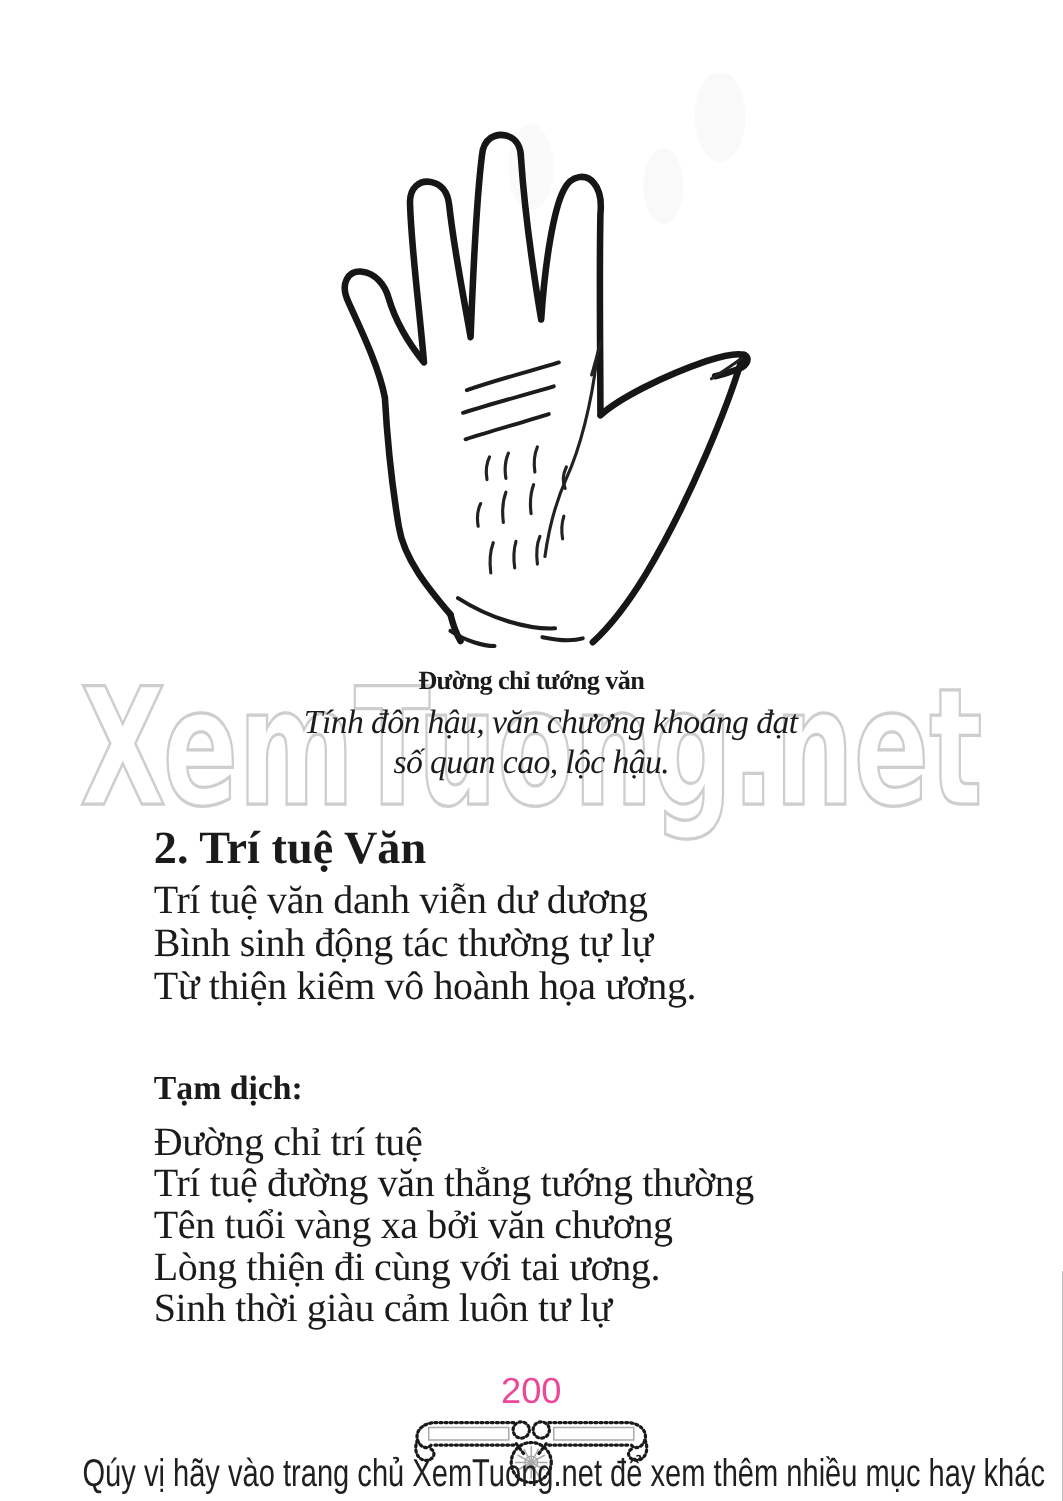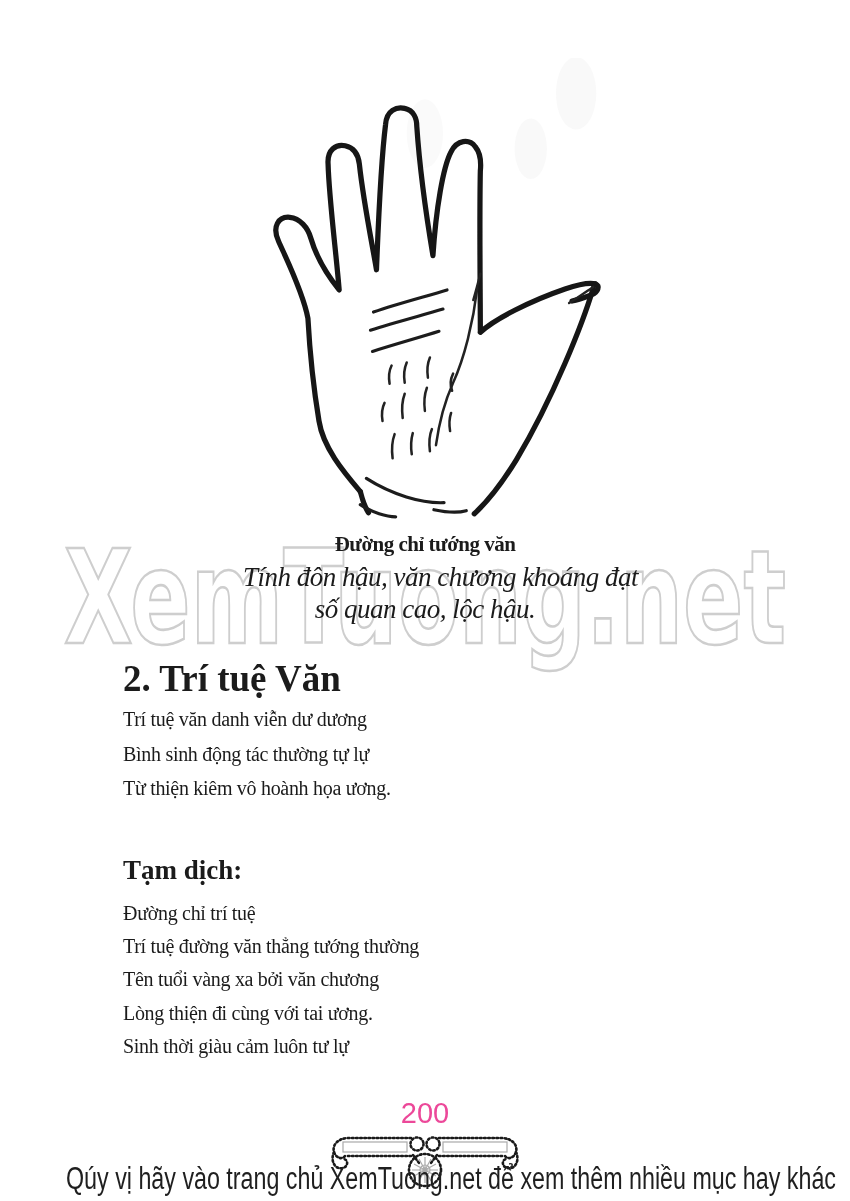--- a/index.html
+++ b/index.html
@@ -18,21 +18,21 @@
   
   .cap{left:0;right:0;text-align:center;z-index:3;}
   .cap-title{top:532px;font-size:21px;font-weight:bold;letter-spacing:-0.5px;}
   .cap-it{font-style:italic;font-size:27px;letter-spacing:-0.5px;}
   .cap-1{top:562px;margin-left:31px;}
   .cap-2{top:594px;}
   
   .wm{left:0;top:530px;width:850px;height:160px;z-index:2;opacity:0.9;}
   
   .heading{left:123px;top:657px;font-size:37px;font-weight:bold;z-index:3;}
-  .poem{left:123px;z-index:3;font-size:20px;letter-spacing:-0.3px;font-family:Liberation Serif, serif;}
+  .poem{left:123px;z-index:3;font-size:32px;letter-spacing:-0.3px;font-family:Liberation Serif, serif;}
   .poem-1{top:702px;line-height:34.7px;}
   .tamdich{left:123px;top:855px;font-size:27px;font-weight:bold;z-index:3;}
   .poem-2{top:897px;line-height:33.2px;}
   
   .pagenum{left:0;right:0;top:1097px;text-align:center;
     font-family:"Liberation Sans", sans-serif;font-size:29px;color:#ec4899;z-index:3;}
   .ornament{left:325px;top:1123px;width:200px;height:76px;z-index:4;}
   .promo{left:0;top:1156px;width:850px;height:45px;z-index:5;}
   .promo text{
     font-family:"Liberation Sans", sans-serif;

